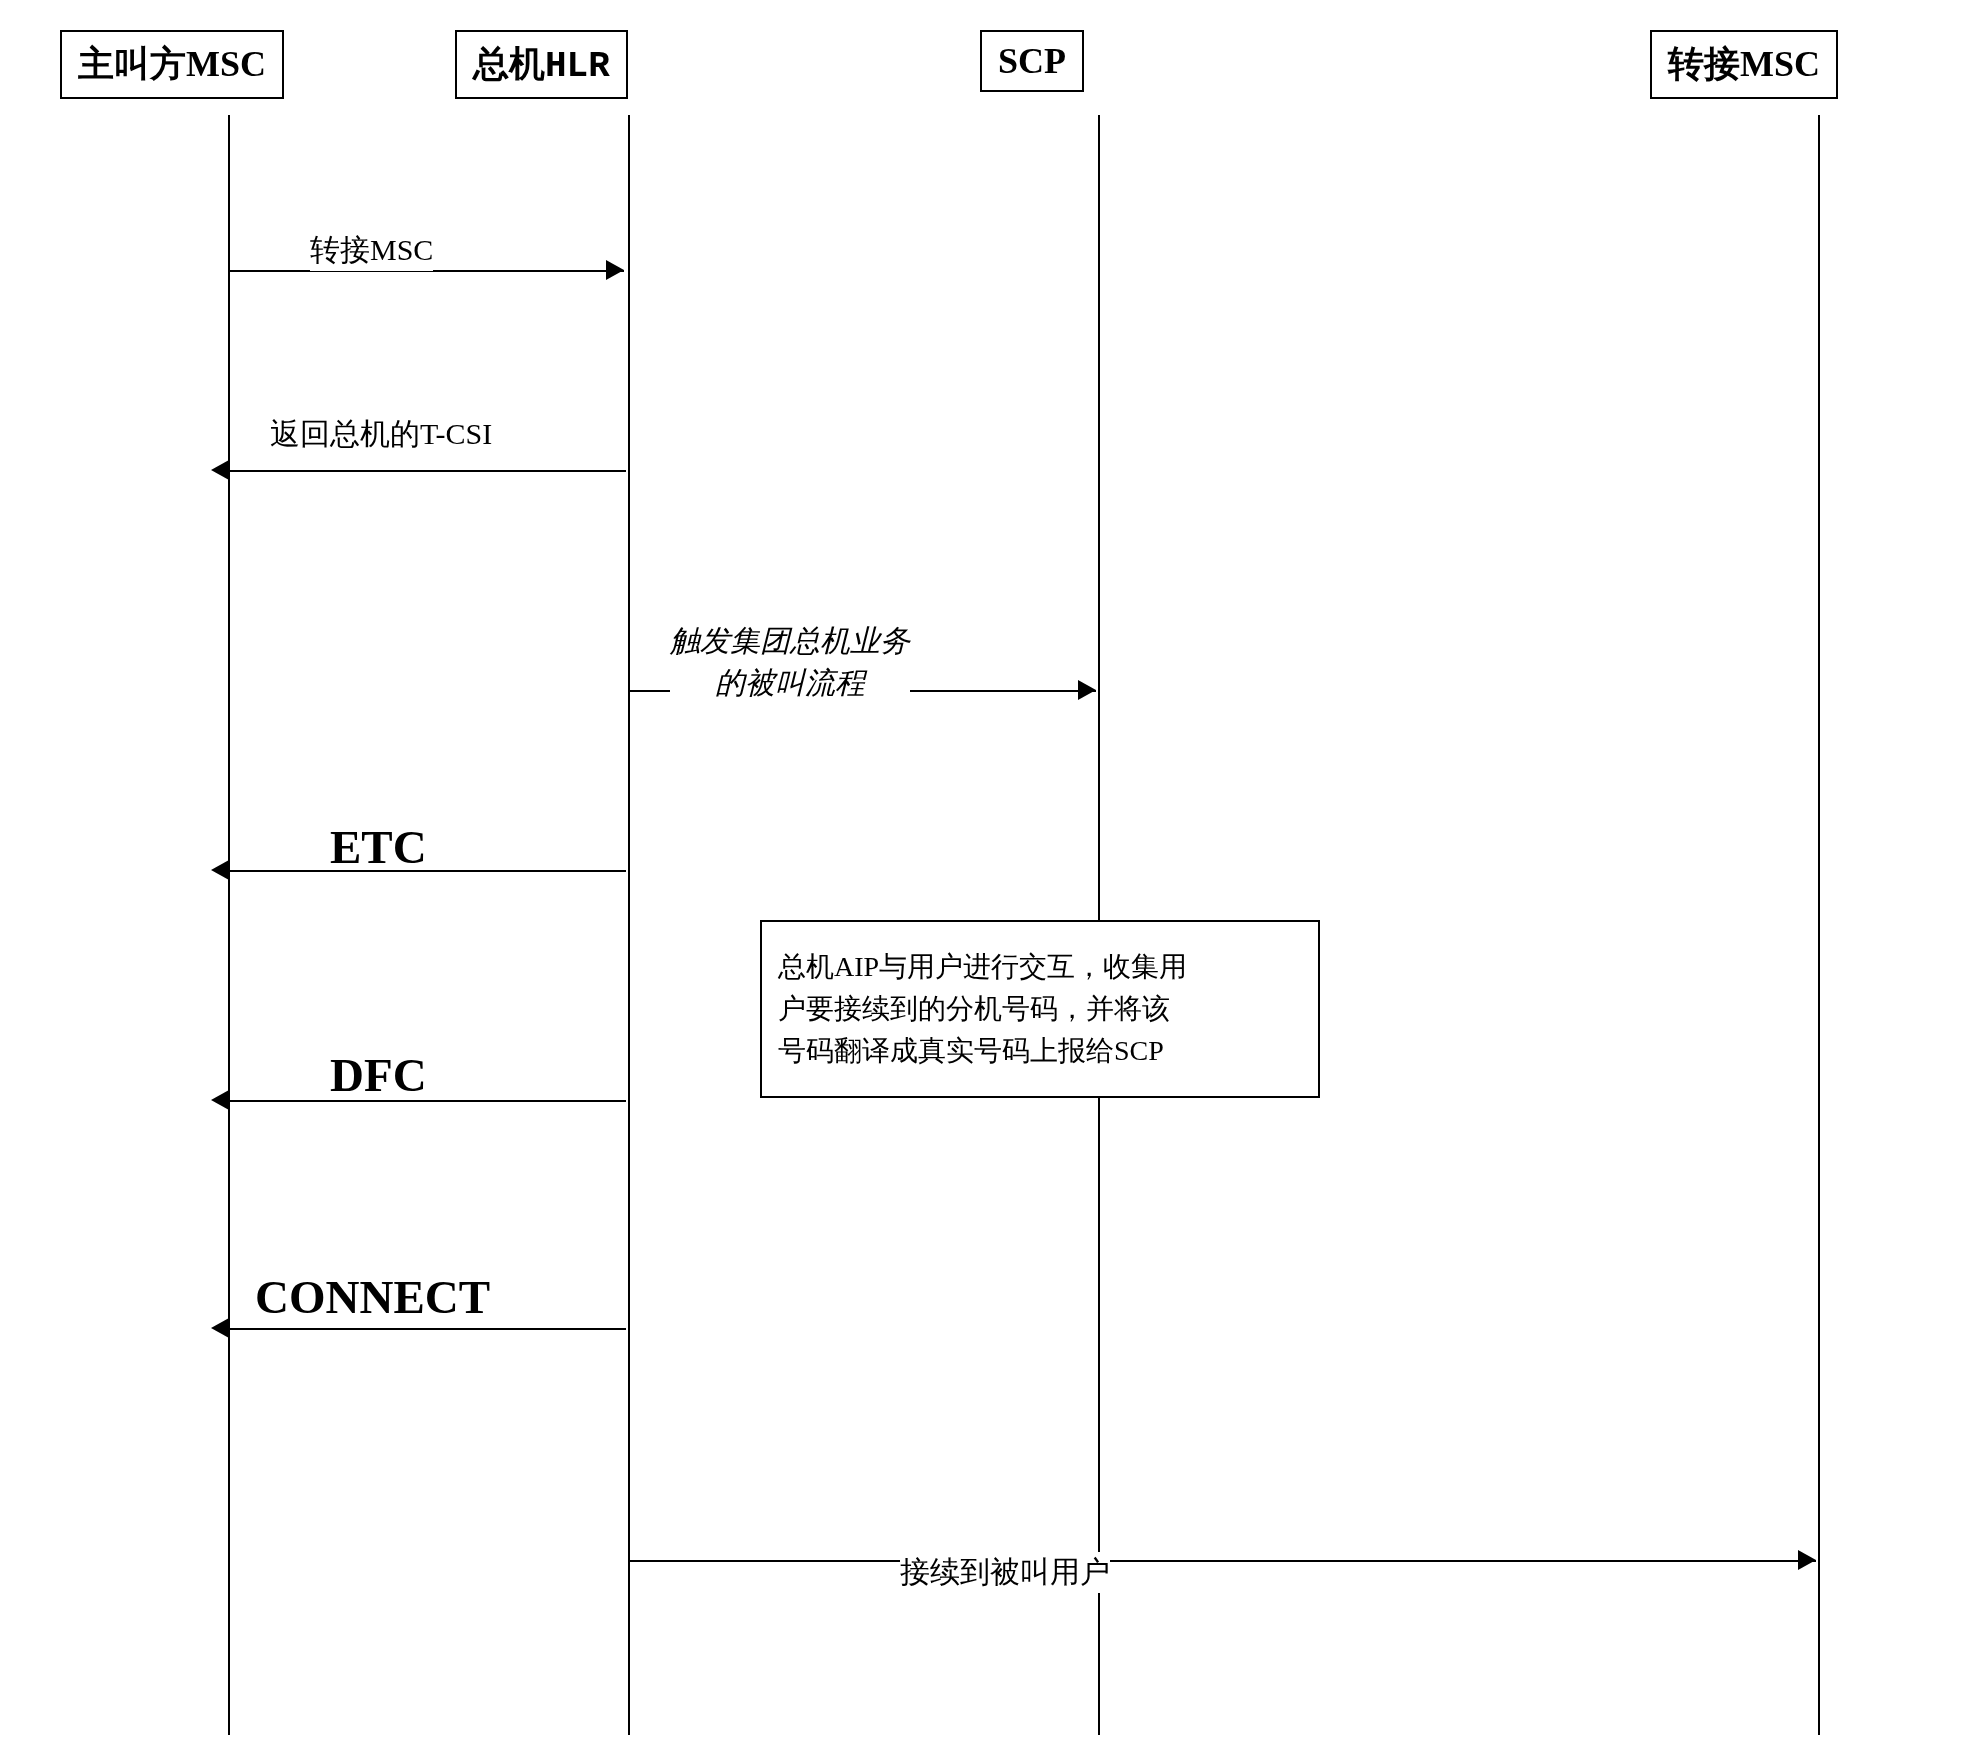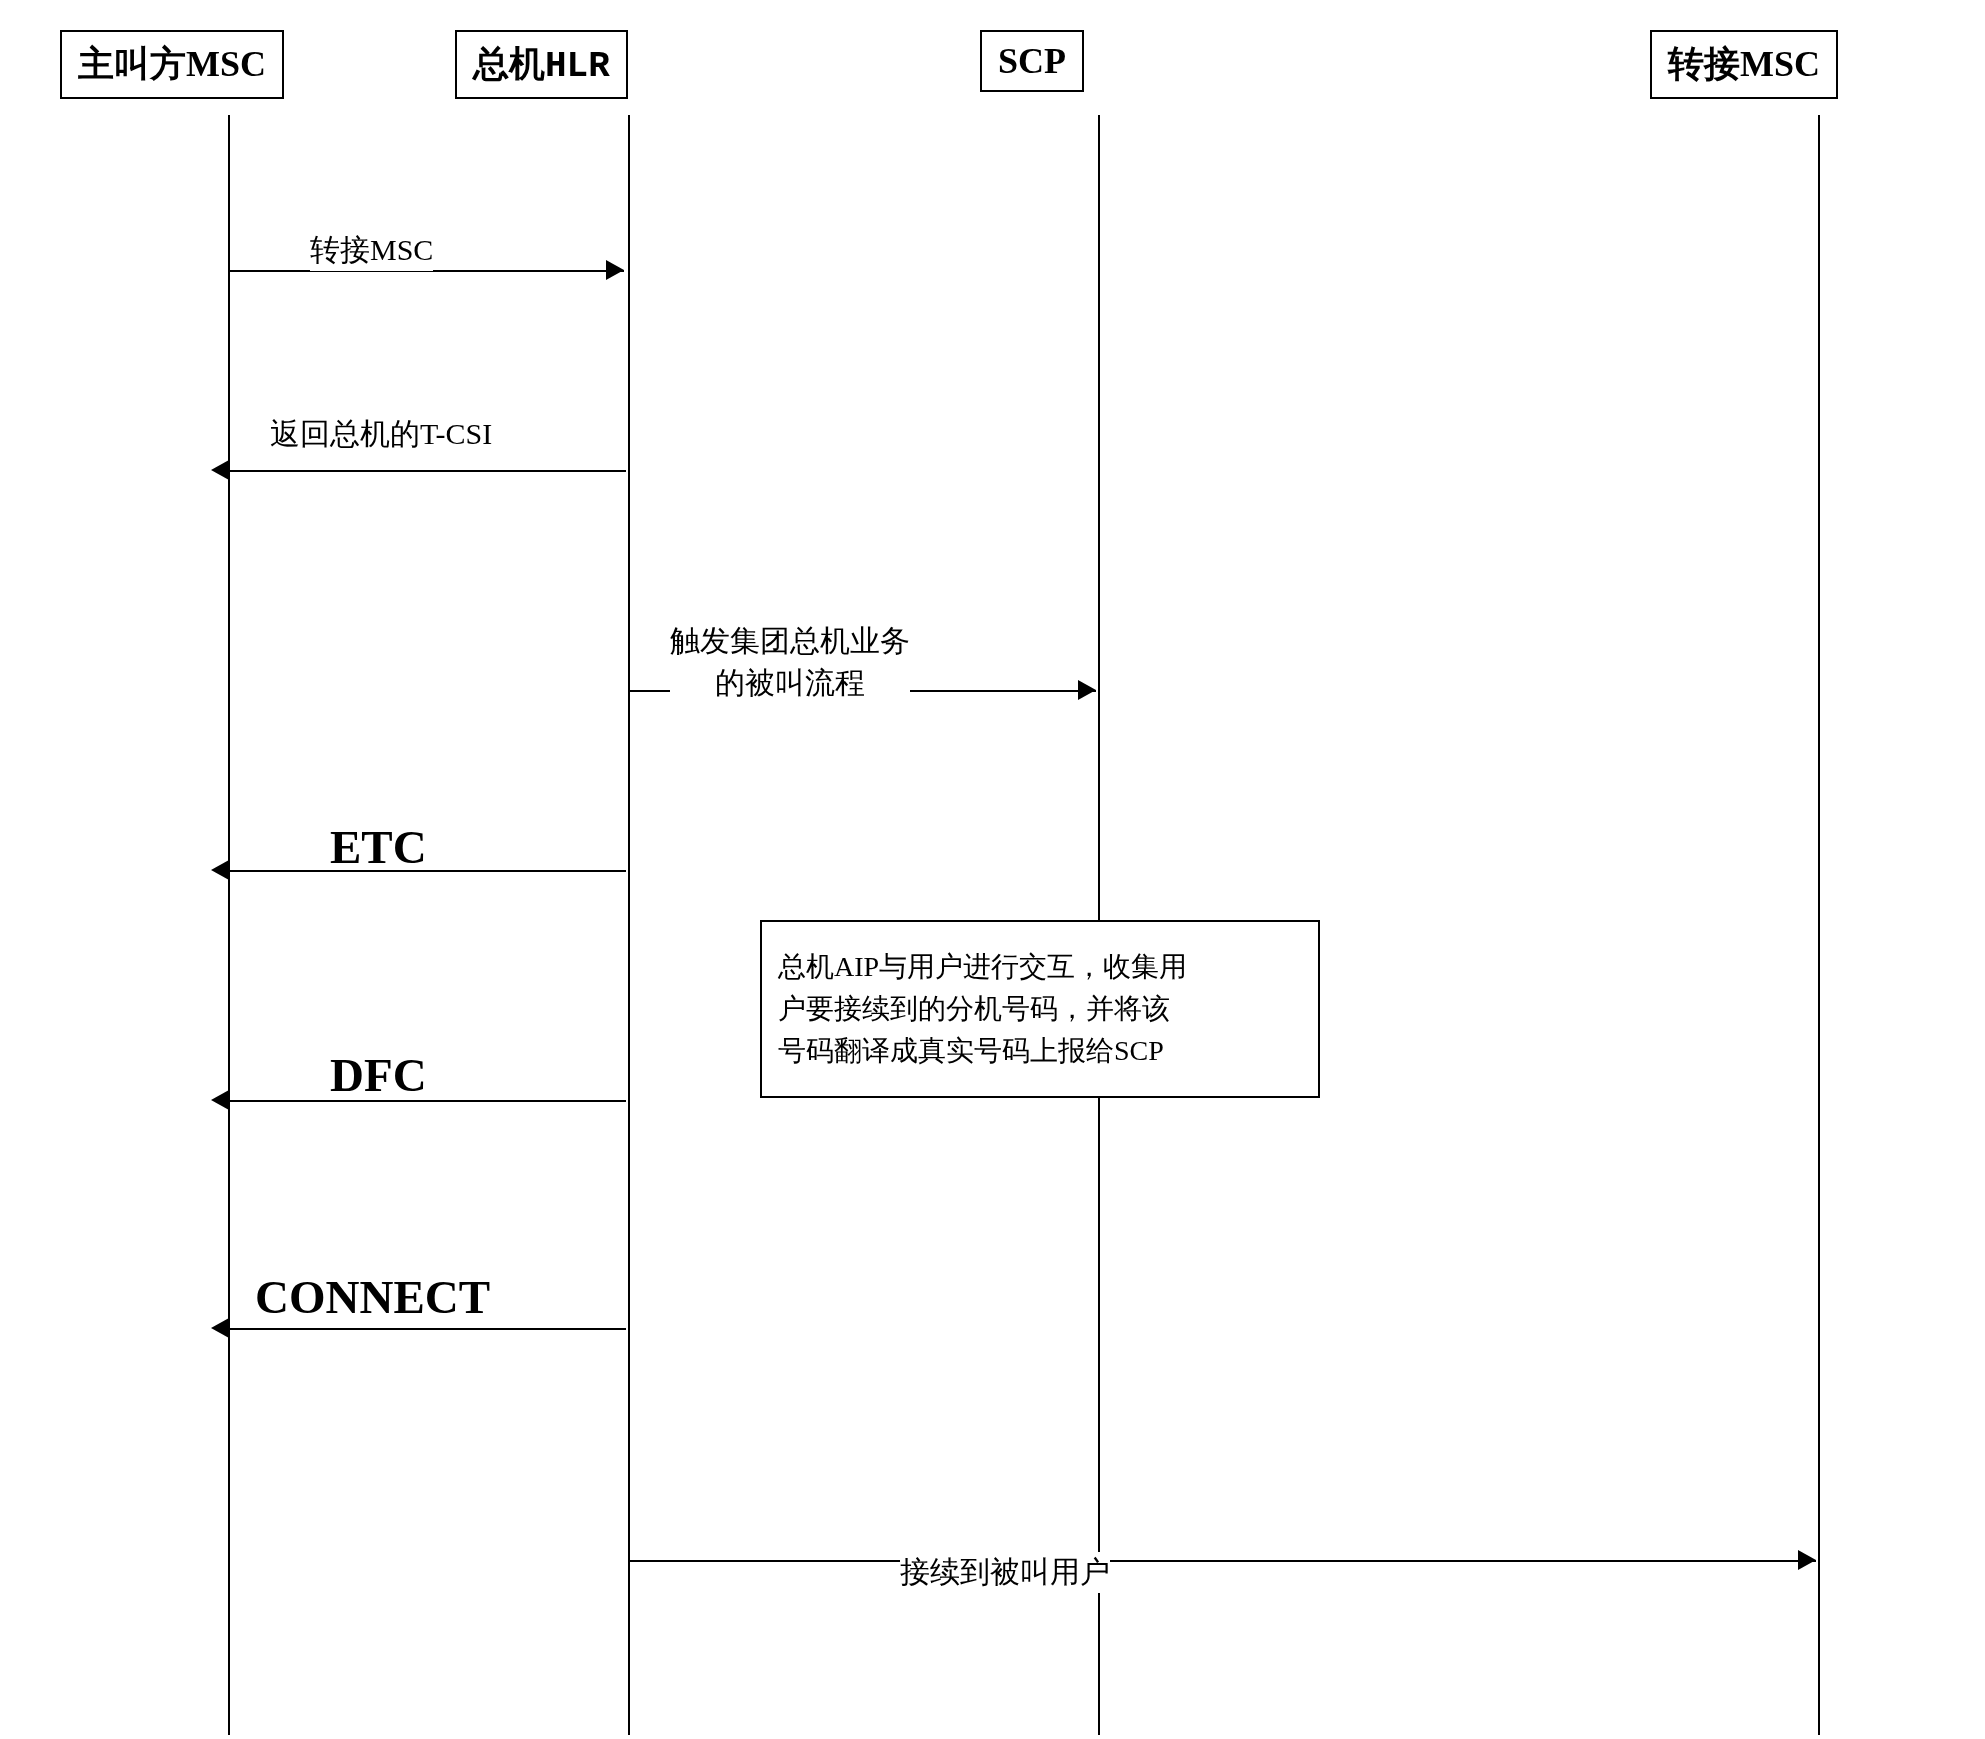--- a/index.html
+++ b/index.html
@@ -128,21 +128,21 @@
   </div>
 
   <div class="arrow-line" style="left:229px; top:470px; width:397px;"></div>
   <div class="arrowhead-left" style="left:211px; top:460px;"></div>
   <div class="arrow-label" style="left:270px; top:414px;">
     <span>返回总机的T-CSI</span>
   </div>
 
   <div class="arrow-line" style="left:629px; top:690px; width:467px;"></div>
   <div class="arrowhead-right" style="left:1078px; top:680px;"></div>
-  <div class="arrow-label" style="left:670px; top:620px; font-size:30px; text-align:center; line-height:1.4;">
+  <div class="arrow-label" style="left:670px; top:620px; font-size:30px; text-align:center; line-height:1.4;font-style:italic;">
     <span>触发集团总机业务<br>的被叫流程</span>
   </div>
 
   <div class="arrow-line" style="left:229px; top:870px; width:397px;"></div>
   <div class="arrowhead-left" style="left:211px; top:860px;"></div>
   <div class="msg-label" style="left:330px; top:820px;">
     <span>ETC</span>
   </div>
 
   <div class="arrow-line" style="left:229px; top:1100px; width:397px;"></div>

